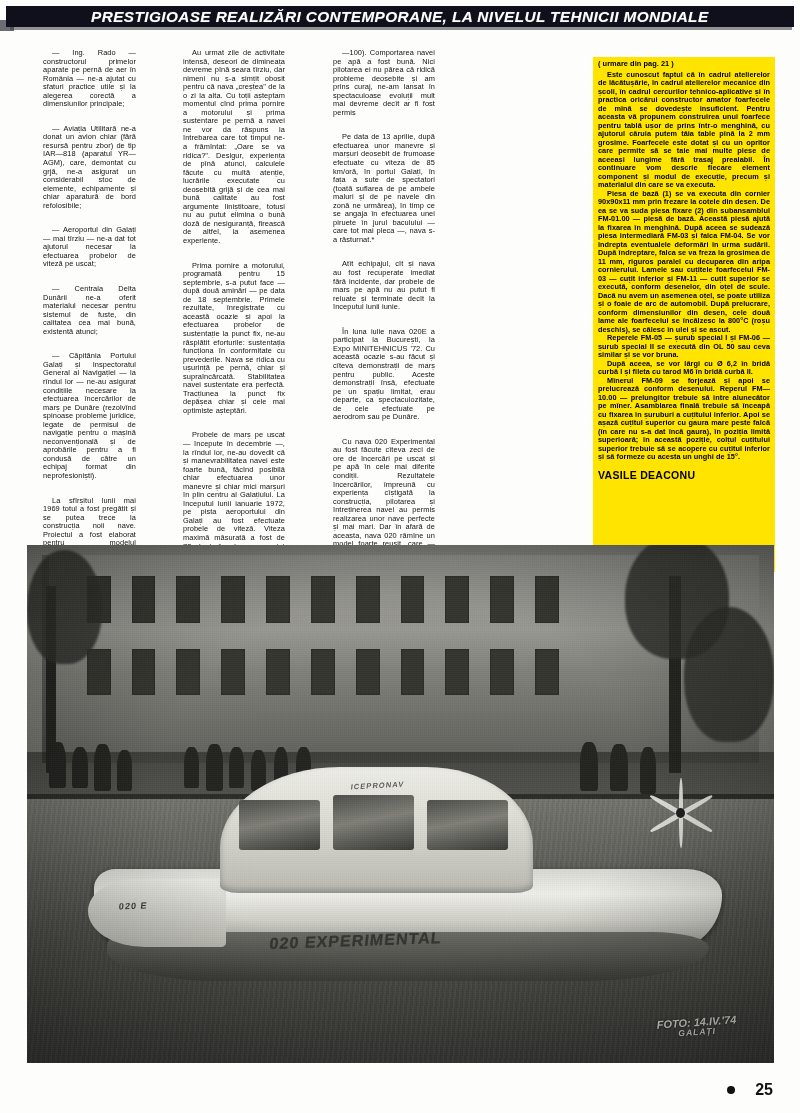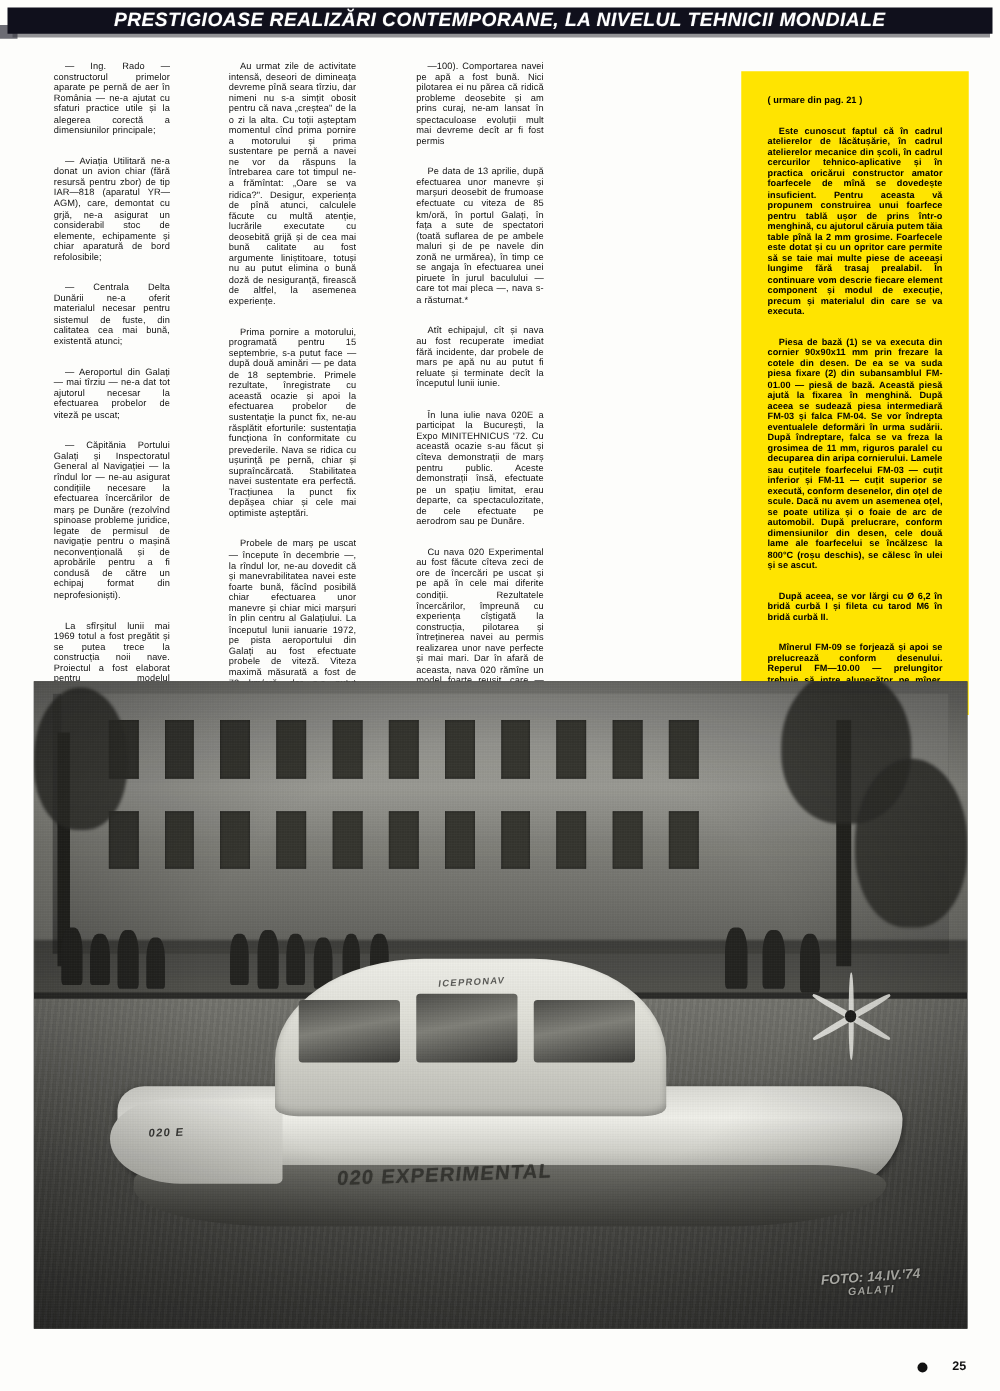--- a/index.html
+++ b/index.html
@@ -70,21 +70,21 @@
     position:absolute;left:593px;top:24px;width:182px;height:515px;
     background:#ffe400;
   }
   .yellowbox .inner{
     position:absolute;left:5px;top:3px;width:172px;
     font-size:7.3px;line-height:8.5px;color:#000;
     text-align:justify;text-align-last:left;
     font-weight:bold;
     letter-spacing:.05px;
   }
-  .yellowbox .inner p{margin:16px;text-indent:9px;}
+  .yellowbox .inner p{margin:0;text-indent:9px;}
   .cont-ref{
     text-align:right;text-indent:0 !important;
     font-weight:bold;font-size:7.4px;margin-bottom:2px !important;
     padding-right:2px;
   }
   .yellow-sign{
     text-align:right;text-indent:0 !important;
     font-weight:bold;font-size:10.5px;margin-top:9px !important;
     letter-spacing:.3px;padding-right:3px;
     font-family:"Liberation Sans",sans-serif;
@@ -229,21 +229,21 @@
     position:absolute;inset:0;pointer-events:none;opacity:.22;
     background:
       repeating-linear-gradient(0deg,rgba(255,255,255,.06) 0 1px,rgba(0,0,0,.06) 1px 2px),
       repeating-linear-gradient(90deg,rgba(255,255,255,.05) 0 1px,rgba(0,0,0,.05) 1px 2px);
   }
 
   
   .pagenum{
     position:absolute;right:27px;bottom:14px;
     display:flex;align-items:center;gap:20px;
-    font-size:10px;font-weight:bold;color:#111;
+    font-size:16px;font-weight:bold;color:#111;
     font-family:"Liberation Sans",sans-serif;
   }
   .pagedot{width:8px;height:8px;border-radius:50%;background:#111;display:inline-block;}
 </style>
 </head>
 <body>
 
 <div class="page">
 
   <div class="banner-wrap">
@@ -252,22 +252,22 @@
     <div class="banner">
       <div class="banner-title">PRESTIGIOASE REALIZĂRI CONTEMPORANE, LA NIVELUL TEHNICII MONDIALE</div>
     </div>
   </div>
 
   <div class="cols">
 
     <div class="col" id="col1">
       <p>— Ing. Rado — constructorul primelor aparate pe pernă de aer în România — ne-a ajutat cu sfaturi practice utile și la alegerea corectă a dimensiunilor principale;</p>
       <p>— Aviația Utilitară ne-a donat un avion chiar (fără resursă pentru zbor) de tip IAR—818 (aparatul YR—AGM), care, demontat cu grjă, ne-a asigurat un considerabil stoc de elemente, echipamente și chiar aparatură de bord refolosibile;</p>
+      <p>— Aeroportul din Galați — mai tîrziu — ne-a dat tot ajutorul necesar la efectuarea probelor de viteză pe uscat;</p>
       <p>— Centrala Delta Dunării ne-a oferit materialul necesar pentru sistemul de fuste, din calitatea cea mai bună, existentă atunci;</p>
-      <p>— Aeroportul din Galați — mai tîrziu — ne-a dat tot ajutorul necesar la efectuarea probelor de viteză pe uscat;</p>
       <p>— Căpitănia Portului Galați și Inspectoratul General al Navigației — la rîndul lor — ne-au asigurat condițiile necesare la efectuarea încercărilor de marș pe Dunăre (rezolvînd spinoase probleme juridice, legate de permisul de navigație pentru o mașină neconvențională și de aprobările pentru a fi condusă de către un echipaj format din neprofesioniști).</p>
       <p>La sfîrșitul lunii mai 1969 totul a fost pregătit și se putea trece la construcția noii nave. Proiectul a fost elaborat pentru modelul experimental, care a primit simbolul „020E", și pentru o versiune sanitară alungită, cu simbolul „020L".</p>
     </div>
 
     <div class="col" id="col2">
       <p>Au urmat zile de activitate intensă, deseori de dimineața devreme pînă seara tîrziu, dar nimeni nu s-a simțit obosit pentru că nava „creștea" de la o zi la alta. Cu toții așteptam momentul cînd prima pornire a motorului și prima sustentare pe pernă a navei ne vor da răspuns la întrebarea care tot timpul ne-a frămîntat: „Oare se va ridica?". Desigur, experiența de pînă atunci, calculele făcute cu multă atenție, lucrările executate cu deosebită grijă și de cea mai bună calitate au fost argumente liniștitoare, totuși nu au putut elimina o bună doză de nesiguranță, firească de altfel, la asemenea experiențe.</p>
       <p>Prima pornire a motorului, programată pentru 15 septembrie, s-a putut face — după două aminări — pe data de 18 septembrie. Primele rezultate, înregistrate cu această ocazie și apoi la efectuarea probelor de sustentație la punct fix, ne-au răsplătit eforturile: sustentația funcționa în conformitate cu prevederile. Nava se ridica cu ușurință pe pernă, chiar și supraîncărcată. Stabilitatea navei sustentate era perfectă. Tracțiunea la punct fix depășea chiar și cele mai optimiste așteptări.</p>
       <p>Probele de marș pe uscat — începute în decembrie —, la rîndul lor, ne-au dovedit că și manevrabilitatea navei este foarte bună, făcînd posibilă chiar efectuarea unor manevre și chiar mici marșuri în plin centru al Galațiului. La începutul lunii ianuarie 1972, pe pista aeroportului din Galați au fost efectuate probele de viteză. Viteza maximă măsurată a fost de 73 km/oră, dar s-a putut vedea clar că această viteză va putea fi cu mult depășită dacă spațiul disponibil va fi mai mare.</p>
     </div>
 
@@ -278,20 +278,21 @@
       <p>În luna iulie nava 020E a participat la București, la Expo MINITEHNICUS '72. Cu această ocazie s-au făcut și cîteva demonstrații de marș pentru public. Aceste demonstrații însă, efectuate pe un spațiu limitat, erau departe, ca spectaculozitate, de cele efectuate pe aerodrom sau pe Dunăre.</p>
       <p>Cu nava 020 Experimental au fost făcute cîteva zeci de ore de încercări pe uscat și pe apă în cele mai diferite condiții. Rezultatele încercărilor, împreună cu experiența cîștigată la construcția, pilotarea și întreținerea navei au permis realizarea unor nave perfecte și mai mari. Dar în afară de aceasta, nava 020 rămîne un model foarte reușit, care — eventual după unele modernizări — ar putea fi utilă și chiar competitivă și în prezent.</p>
       <p class="byline">MATEI KIRALY</p>
     </div>
 
     <div class="yellowbox">
       <div class="inner">
         <p class="cont-ref">( urmare din pag. 21 )</p>
         <p>Este cunoscut faptul că în cadrul atelierelor de lăcătușărie, în cadrul atelierelor mecanice din școli, în cadrul cercurilor tehnico-aplicative și în practica oricărui constructor amator foarfecele de mînă se dovedește insuficient. Pentru aceasta vă propunem construirea unui foarfece pentru tablă ușor de prins într-o menghină, cu ajutorul căruia putem tăia table pînă la 2 mm grosime. Foarfecele este dotat și cu un opritor care permite să se taie mai multe piese de aceeași lungime fără trasaj prealabil. În continuare vom descrie fiecare element component și modul de execuție, precum și materialul din care se va executa.</p>
         <p>Piesa de bază (1) se va executa din cornier 90x90x11 mm prin frezare la cotele din desen. De ea se va suda piesa fixare (2) din subansamblul FM-01.00 — piesă de bază. Această piesă ajută la fixarea în menghină. După aceea se sudează piesa intermediară FM-03 și falca FM-04. Se vor îndrepta eventualele deformări în urma sudării. După îndreptare, falca se va freza la grosimea de 11 mm, riguros paralel cu decuparea din aripa cornierului. Lamele sau cuțitele foarfecelui FM-03 — cuțit inferior și FM-11 — cuțit superior se execută, conform desenelor, din oțel de scule. Dacă nu avem un asemenea oțel, se poate utiliza și o foaie de arc de automobil. După prelucrare, conform dimensiunilor din desen, cele două lame ale foarfecelui se încălzesc la 800°C (roșu deschis), se călesc în ulei și se ascut.</p>
+        <p>Reperele FM-05 — șurub special I și FM-06 — șurub special II se execută din OL 50 sau ceva similar și se vor bruna.</p>
         <p>După aceea, se vor lărgi cu Ø 6,2 în bridă curbă I și fileta cu tarod M6 în bridă curbă II.</p>
         <p>Mînerul FM-09 se forjează și apoi se prelucrează conform desenului. Reperul FM—10.00 — prelungitor trebuie să intre alunecător pe mîner. Asamblarea finală trebuie să înceapă cu fixarea în șuruburi a cuțitului inferior. Apoi se așază cuțitul superior cu gaura mare peste falcă (în care nu s-a dat încă gaura), în poziția limită superioară; în această poziție, colțul cuțitului superior trebuie să se acopere cu cuțitul inferior și să formeze cu acesta un unghi de 15°.</p>
         <p class="yellow-sign">VASILE DEACONU</p>
       </div>
     </div>
 
     <div class="footnote">
       <div class="rule"></div>
       <span>* Era al 14-lea caz de răsturnare dintre cele publicate pe plan mondial.</span>
     </div>

